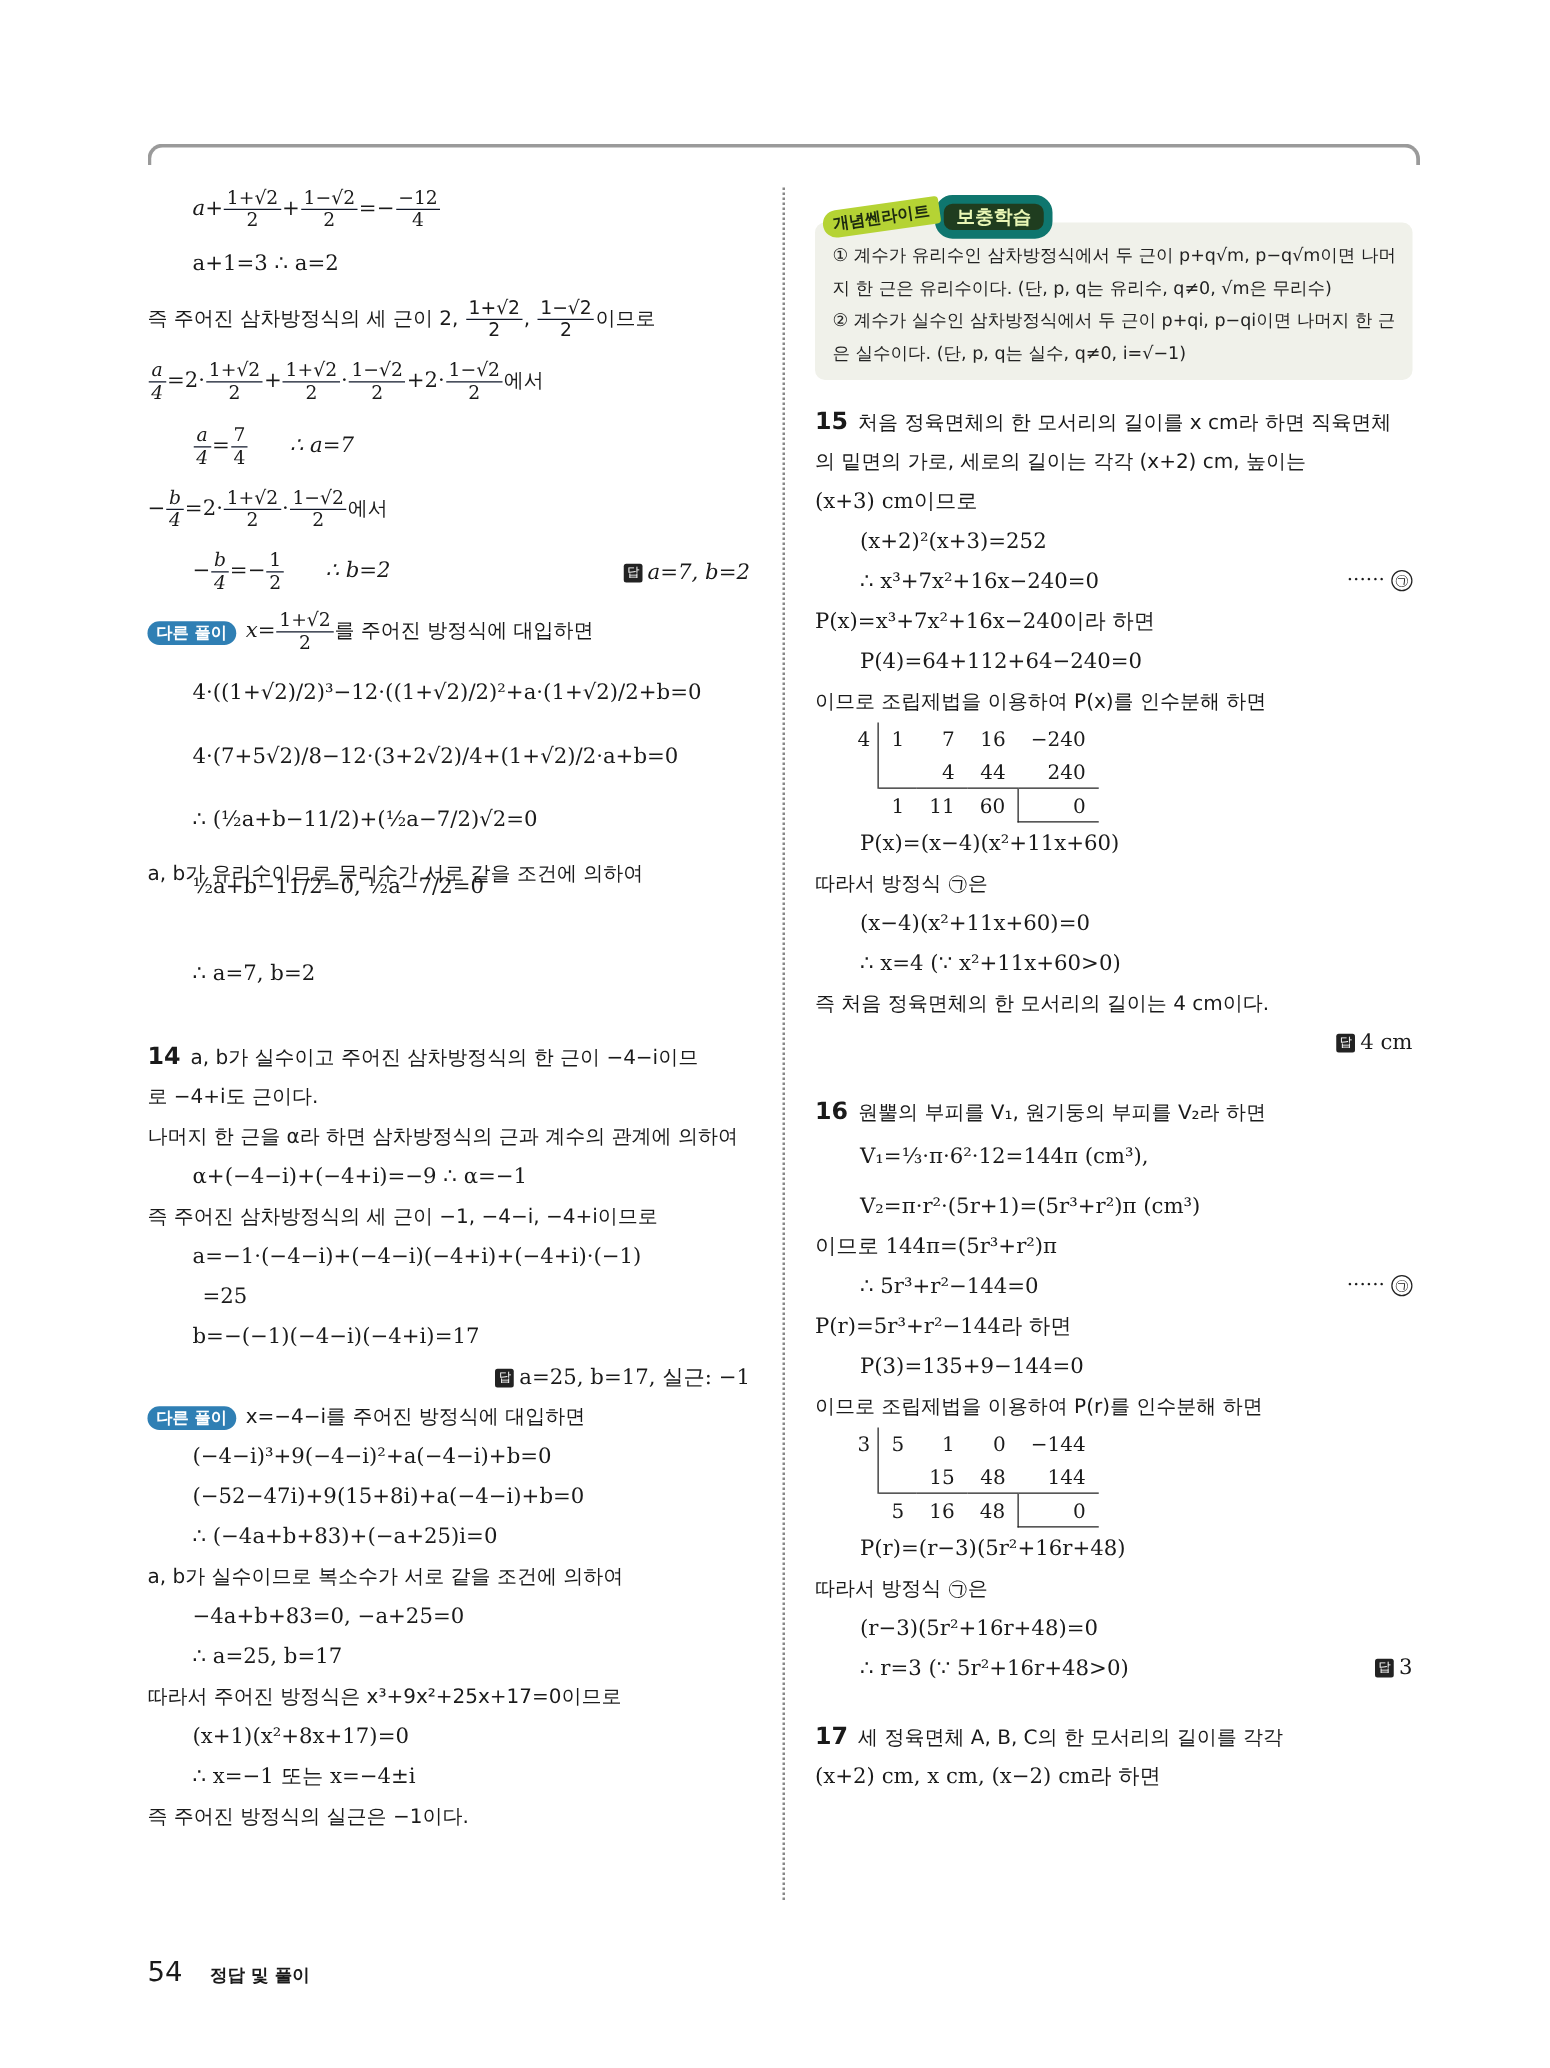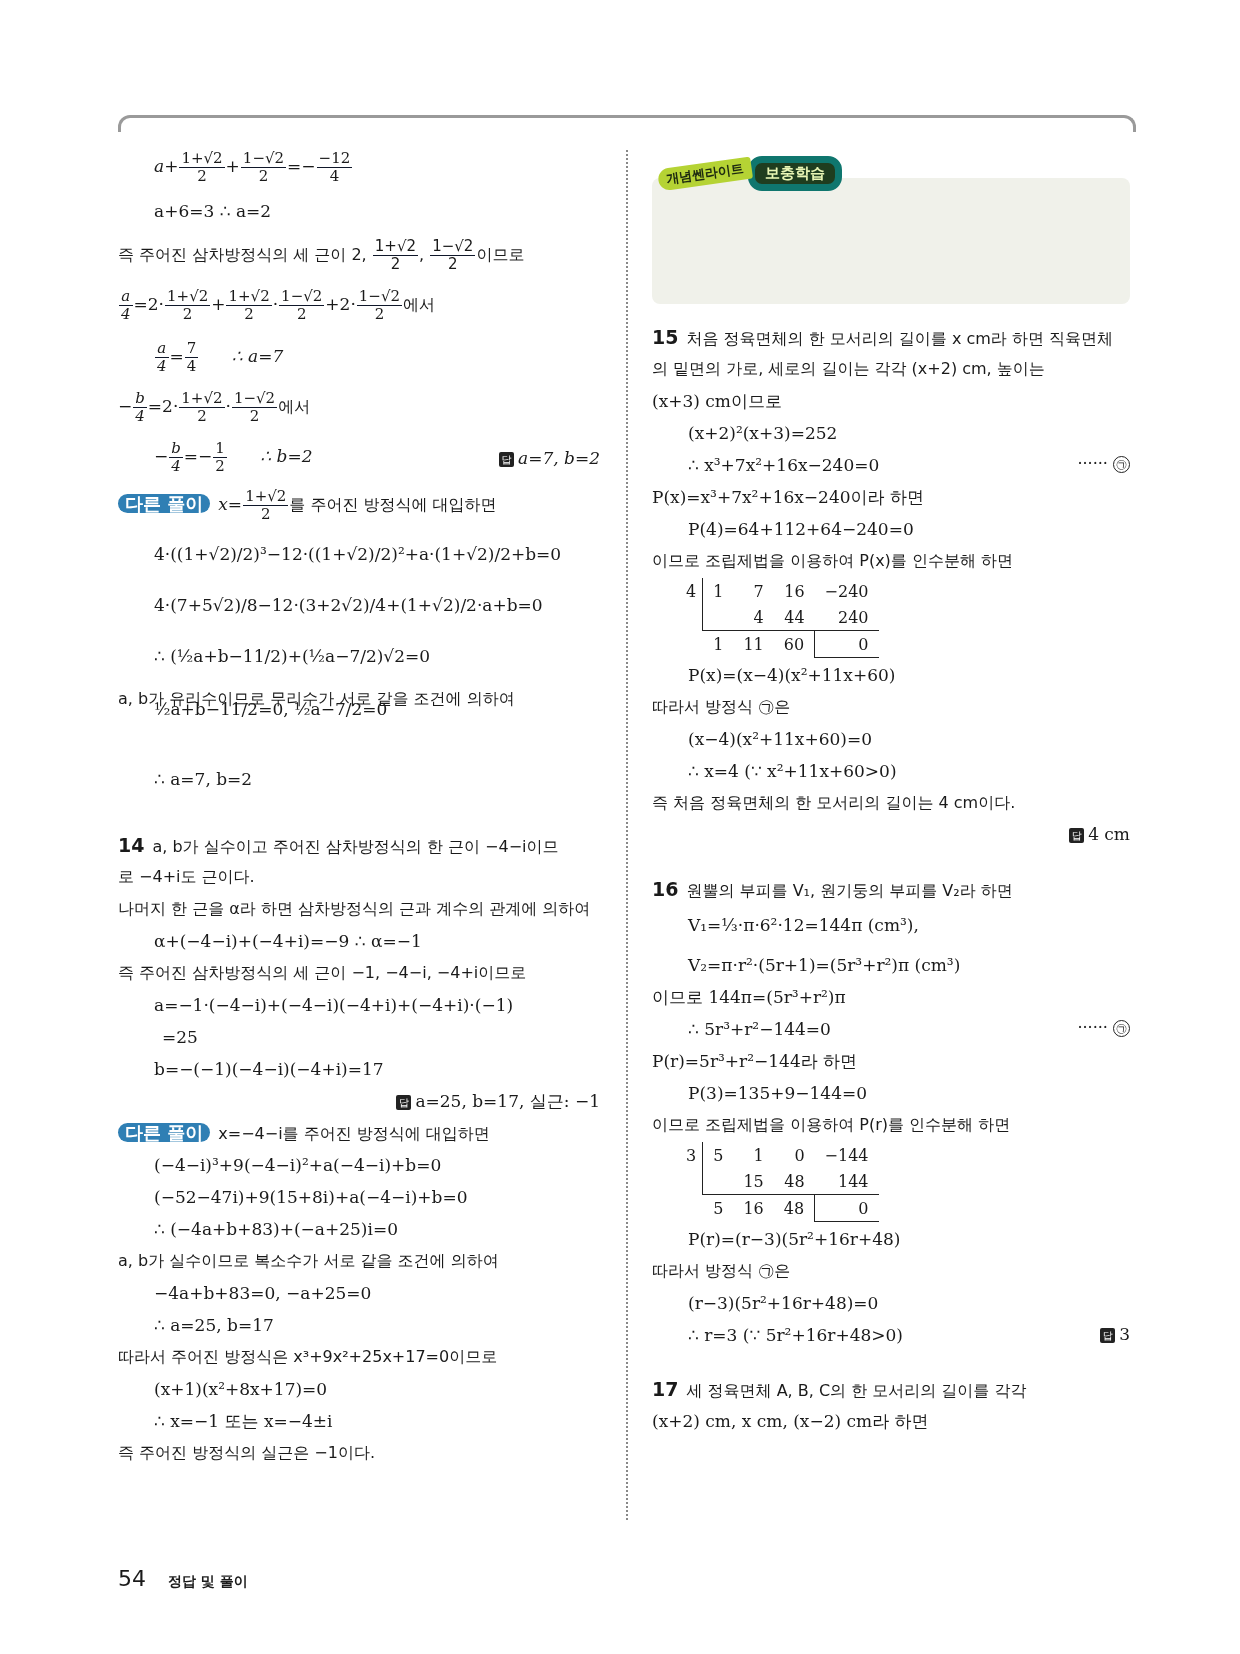--- a/index.html
+++ b/index.html
@@ -14,21 +14,21 @@
   .divider{position:absolute;left:626px;top:150px;height:1370px;border-left:2px dotted #888;}
   .line{position:absolute;font-size:17px;line-height:22px;white-space:nowrap;}
   .ko{font-family:"DejaVu Sans","Liberation Sans",sans-serif;font-size:16px;}
   .m{font-style:italic;}
   .indent{padding-left:36px;}
   .frac{display:inline-block;vertical-align:middle;text-align:center;margin:0 1px;font-size:15px;line-height:17px;}
   .frac .n{display:block;border-bottom:1px solid #0f172a;padding:0 2px;}
   .frac .d{display:block;padding:0 2px;}
   .qnum{font-family:"DejaVu Sans","Liberation Sans",sans-serif;font-weight:bold;font-size:19px;margin-right:8px;}
   .badge{display:inline-block;background:#2f7fb4;color:#fff;border-radius:10px;padding:0 7px;
-         font-family:"DejaVu Sans","Liberation Sans",sans-serif;font-size:18px;line-height:19px;font-weight:bold;margin-right:8px;}
+         font-family:"DejaVu Sans","Liberation Sans",sans-serif;font-size:13px;line-height:19px;font-weight:bold;margin-right:8px;}
   .answer{position:absolute;right:0;font-size:17px;}
   .ans-icon{display:inline-block;width:15px;height:15px;background:#222;color:#fff;font-size:10px;
             text-align:center;line-height:15px;border-radius:2px;margin-right:4px;vertical-align:middle;
             font-family:"DejaVu Sans",sans-serif;}
   .dots{position:absolute;right:0;font-size:16px;}
   .circ{display:inline-block;width:15px;height:15px;border:1px solid #222;border-radius:50%;
         font-size:11px;line-height:15px;text-align:center;font-family:"DejaVu Sans",sans-serif;vertical-align:middle;}
   .concept{position:absolute;left:0;top:30px;width:478px;height:126px;background:#f0f1ea;border-radius:8px;}
   .concept-tag{position:absolute;left:6px;top:-22px;display:flex;align-items:center;}
   .tag-lime{background:#b5d334;border-radius:14px 4px 4px 14px;padding:2px 8px;transform:rotate(-8deg);
@@ -49,21 +49,21 @@
 </head>
 <body>
 
 <div class="topbar"></div>
 <div class="divider"></div>
 
 <div class="col left">
   <div class="line indent" style="top:2px">
     <span class="m">a+</span><span class="frac"><span class="n">1+√2</span><span class="d">2</span></span><span>+</span><span class="frac"><span class="n">1−√2</span><span class="d">2</span></span><span>=−</span><span class="frac"><span class="n">−12</span><span class="d">4</span></span>
   </div>
-  <div class="line indent" style="top:52px">a+6=3      ∴ a=2</div>
+  <div class="line indent" style="top:52px">a+1=3      ∴ a=2</div>
   <div class="line ko" style="top:90px">
     <span>즉 주어진 삼차방정식의 세 근이 2,</span> <span class="frac"><span class="n">1+√2</span><span class="d">2</span></span>, <span class="frac"><span class="n">1−√2</span><span class="d">2</span></span><span>이므로</span>
   </div>
   <div class="line" style="top:140px">
     <span class="frac m"><span class="n">a</span><span class="d">4</span></span><span>=2·</span><span class="frac"><span class="n">1+√2</span><span class="d">2</span></span><span>+</span><span class="frac"><span class="n">1+√2</span><span class="d">2</span></span><span>·</span><span class="frac"><span class="n">1−√2</span><span class="d">2</span></span><span>+2·</span><span class="frac"><span class="n">1−√2</span><span class="d">2</span></span><span class="ko">에서</span>
   </div>
   <div class="line indent" style="top:192px">
     <span class="frac m"><span class="n">a</span><span class="d">4</span></span><span>=</span><span class="frac"><span class="n">7</span><span class="d">4</span></span>&nbsp;&nbsp;&nbsp;&nbsp;&nbsp;&nbsp;<span class="m">∴ a=7</span>
   </div>
   <div class="line" style="top:242px">
@@ -113,20 +113,24 @@
   <div class="line indent" style="top:1230px">(x+1)(x²+8x+17)=0</div>
   <div class="line indent" style="top:1262px">∴ x=−1 또는 x=−4±i</div>
   <div class="line ko" style="top:1294px">즉 주어진 방정식의 실근은 −1이다.</div>
 </div>
 
 <div class="col right">
   <div class="concept">
     <div class="concept-tag">
       <span class="tag-lime">개념쎈라이트</span>
       <span class="tag-dark">보충학습</span>
+    </div>
+    <div class="concept-text">
+      <div>① 계수가 유리수인 삼차방정식에서 두 근이 p+q√m, p−q√m이면 나머지 한 근은 유리수이다. (단, p, q는 유리수, q≠0, √m은 무리수)</div>
+      <div>② 계수가 실수인 삼차방정식에서 두 근이 p+qi, p−qi이면 나머지 한 근은 실수이다. (단, p, q는 실수, q≠0, i=√−1)</div>
     </div>
   </div>
 
   <div class="line ko" style="top:178px">
     <span class="qnum">15</span><span>처음 정육면체의 한 모서리의 길이를 x cm라 하면 직육면체</span>
   </div>
   <div class="line ko" style="top:210px">의 밑면의 가로, 세로의 길이는 각각 (x+2) cm, 높이는</div>
   <div class="line" style="top:242px">(x+3) cm이므로</div>
   <div class="line indent" style="top:274px">(x+2)²(x+3)=252</div>
   <div class="line indent" style="top:306px">∴ x³+7x²+16x−240=0</div>

